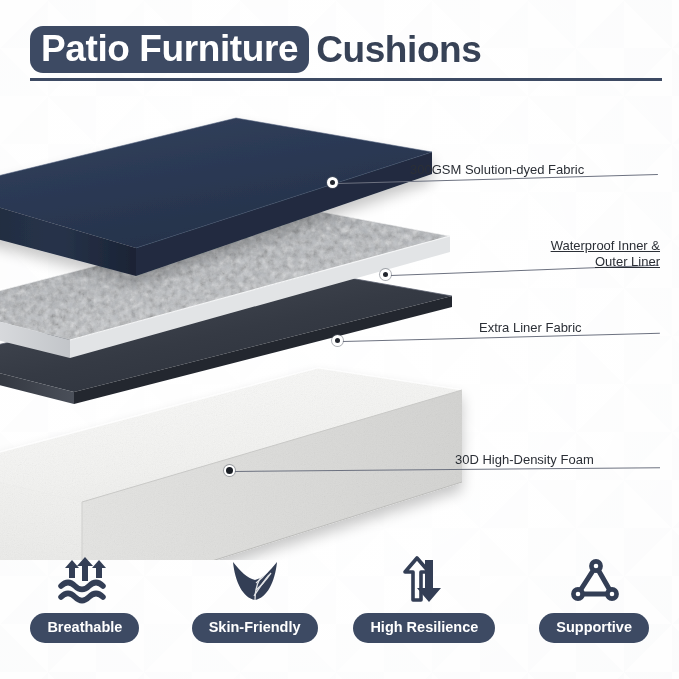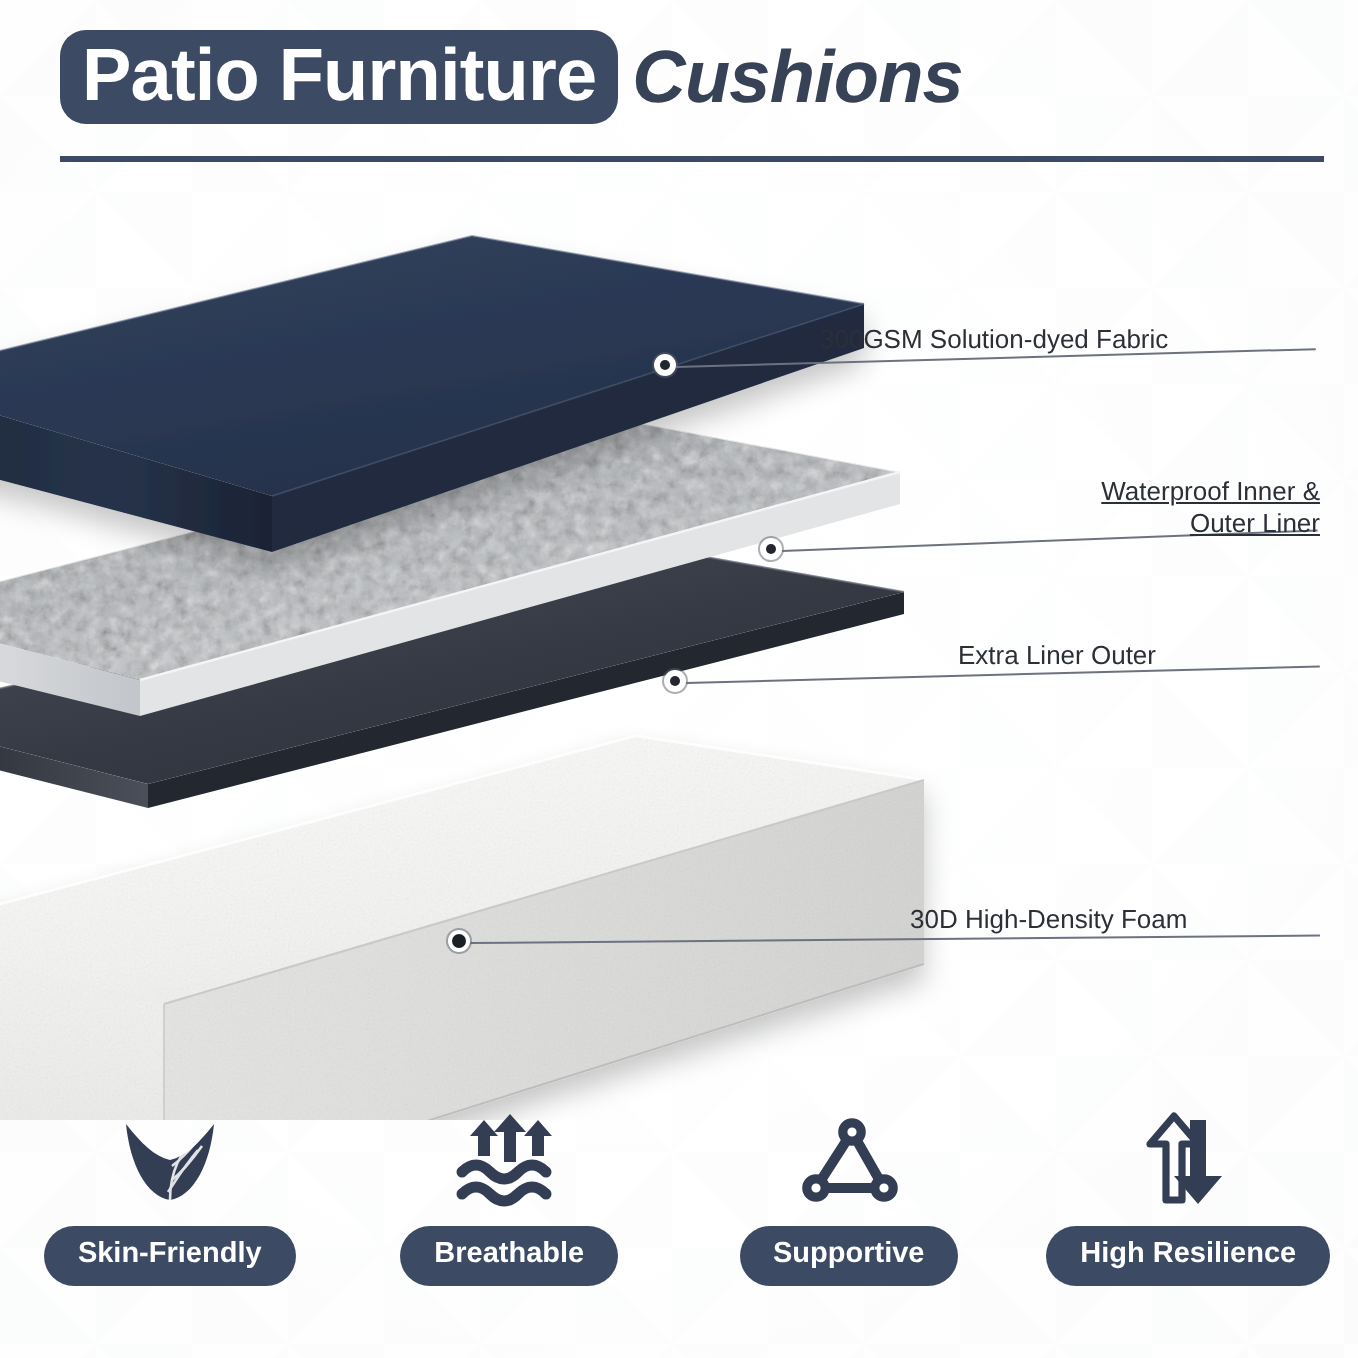--- a/index.html
+++ b/index.html
@@ -25,39 +25,38 @@
   }
   #bg-veil{
     position:absolute;inset:0;
     background:radial-gradient(ellipse at 45% 45%, rgba(255,255,255,.97) 0%, rgba(255,255,255,.85) 45%, rgba(255,255,255,.55) 100%);
     pointer-events:none;
   }
 
   
   #header{position:absolute;left:0;top:0;width:679px;height:86px;}
   #title-row{
-    position:absolute;left:30px;top:15px;
+    position:absolute;left:30px;top:26px;
     display:flex;align-items:center;white-space:nowrap;
   }
   #title-badge{
     background:#3d4a63;
     border-radius:13px;
     padding:4px 11px 6px 11px;
     display:inline-block;
   }
   #title-badge-text{
     font-size:37px;font-weight:bold;color:#ffffff;
     letter-spacing:-.4px;line-height:1;
     font-family:"Liberation Sans", sans-serif;
   }
   #title-rest{
     font-size:37px;font-weight:bold;color:#374256;
     letter-spacing:-.4px;line-height:1;margin-left:7px;
     font-family:"Liberation Sans", sans-serif;
-    font-style:italic;
   }
   #title-rule{
     position:absolute;left:30px;top:78px;width:632px;height:3px;
     background:#3d4a63;
   }
 
   
   .leader{position:absolute;}
   .leader-line{
     position:absolute;height:1px;background:#6d7280;
@@ -255,85 +254,85 @@
     <div class="leader-line" style="left:391px;top:275px;width:268px;transform:rotate(-2.2deg);"></div>
     <div class="label two-line" style="left:420px;top:238px;width:240px;text-decoration:underline;">
       <span>Waterproof Inner  &amp;</span><br>
       <span>Outer Liner</span>
     </div>
   </div>
 
   <div class="leader">
     <div class="leader-dot" style="left:332px;top:335px;"></div>
     <div class="leader-line" style="left:343px;top:341px;width:317px;transform:rotate(-1.5deg);"></div>
-    <div class="label" style="left:479px;top:320px;">Extra Liner Outer</div>
+    <div class="label" style="left:479px;top:320px;">Extra Liner Fabric</div>
   </div>
 
   <div class="leader">
     <div class="leader-dot solid" style="left:224px;top:465px;"></div>
     <div class="leader-line" style="left:235px;top:471px;width:425px;transform:rotate(-0.5deg);"></div>
     <div class="label" style="left:455px;top:452px;">30D High-Density Foam</div>
   </div>
 
   <div id="features">
+
+    <div class="feature">
+      <div class="feature-icon">
+        <svg width="60" height="48" viewBox="0 0 60 48">
+          <g fill="#333e55">
+            <path d="M14 22 V12 h-4 l7-8 7 8 h-4 v10 z"></path>
+            <path d="M27 22 V7 h-5 l8-9 8 9 h-5 v15 z" transform="translate(0,3)"></path>
+            <path d="M41 22 V12 h-4 l7-8 7 8 h-4 v10 z"></path>
+          </g>
+          <g fill="none" stroke="#333e55" stroke-width="5.5" stroke-linecap="round">
+            <path d="M6 30 q7 -7 14 0 t14 0 t14 0"></path>
+            <path d="M6 41 q7 -7 14 0 t14 0 t14 0"></path>
+          </g>
+        </svg>
+      </div>
+      <div class="feature-pill">Breathable</div>
+    </div>
 
     <div class="feature">
       <div class="feature-icon">
         <svg width="60" height="48" viewBox="0 0 60 48">
           <path d="M8 6 C10 26 18 42 30 44 C42 42 50 26 52 6 C44 16 38 22 30 24 C22 22 16 16 8 6 Z" fill="#333e55"></path>
           <g stroke="#ffffff" stroke-width="1.3" fill="none" opacity=".85">
             <path d="M30 44 C30 32 34 18 48 9"></path>
             <path d="M31 34 C36 30 41 24 46 17"></path>
             <path d="M31 27 C35 24 39 20 43 15"></path>
             <path d="M29 40 C33 34 38 26 44 19"></path>
           </g>
         </svg>
       </div>
       <div class="feature-pill">Skin-Friendly</div>
     </div>
 
     <div class="feature">
       <div class="feature-icon">
         <svg width="60" height="48" viewBox="0 0 60 48">
-          <g fill="#333e55">
-            <path d="M14 22 V12 h-4 l7-8 7 8 h-4 v10 z"></path>
-            <path d="M27 22 V7 h-5 l8-9 8 9 h-5 v15 z" transform="translate(0,3)"></path>
-            <path d="M41 22 V12 h-4 l7-8 7 8 h-4 v10 z"></path>
-          </g>
-          <g fill="none" stroke="#333e55" stroke-width="5.5" stroke-linecap="round">
-            <path d="M6 30 q7 -7 14 0 t14 0 t14 0"></path>
-            <path d="M6 41 q7 -7 14 0 t14 0 t14 0"></path>
-          </g>
+          <path d="M22 44 V16 h-8 L26 2 l12 14 h-8 v28 z" fill="none" stroke="#333e55" stroke-width="3.6" stroke-linejoin="round" transform="translate(-3,0)"></path>
+          <path d="M34 4 V32 h-8 L38 46 l12 -14 h-8 V4 z" fill="#333e55" transform="translate(-3,0)"></path>
         </svg>
       </div>
-      <div class="feature-pill">Breathable</div>
+      <div class="feature-pill">High Resilience</div>
     </div>
 
     <div class="feature">
       <div class="feature-icon">
         <svg width="60" height="48" viewBox="0 0 60 48">
           <g stroke="#333e55" stroke-width="5" stroke-linecap="round" fill="none">
             <path d="M32 10 L14 38"></path>
             <path d="M32 10 L48 38"></path>
             <path d="M14 38 L48 38"></path>
           </g>
           <g fill="#ffffff" stroke="#333e55" stroke-width="4.6">
             <circle cx="32" cy="10" r="4.6"></circle>
             <circle cx="14" cy="38" r="4.6"></circle>
             <circle cx="48" cy="38" r="4.6"></circle>
           </g>
         </svg>
       </div>
       <div class="feature-pill">Supportive</div>
     </div>
-
-    <div class="feature">
-      <div class="feature-icon">
-        <svg width="60" height="48" viewBox="0 0 60 48">
-          <path d="M22 44 V16 h-8 L26 2 l12 14 h-8 v28 z" fill="none" stroke="#333e55" stroke-width="3.6" stroke-linejoin="round" transform="translate(-3,0)"></path>
-          <path d="M34 4 V32 h-8 L38 46 l12 -14 h-8 V4 z" fill="#333e55" transform="translate(-3,0)"></path>
-        </svg>
-      </div>
-      <div class="feature-pill">High Resilience</div>
-    </div>
   </div>
 
 </div>
 
 </body></html>

